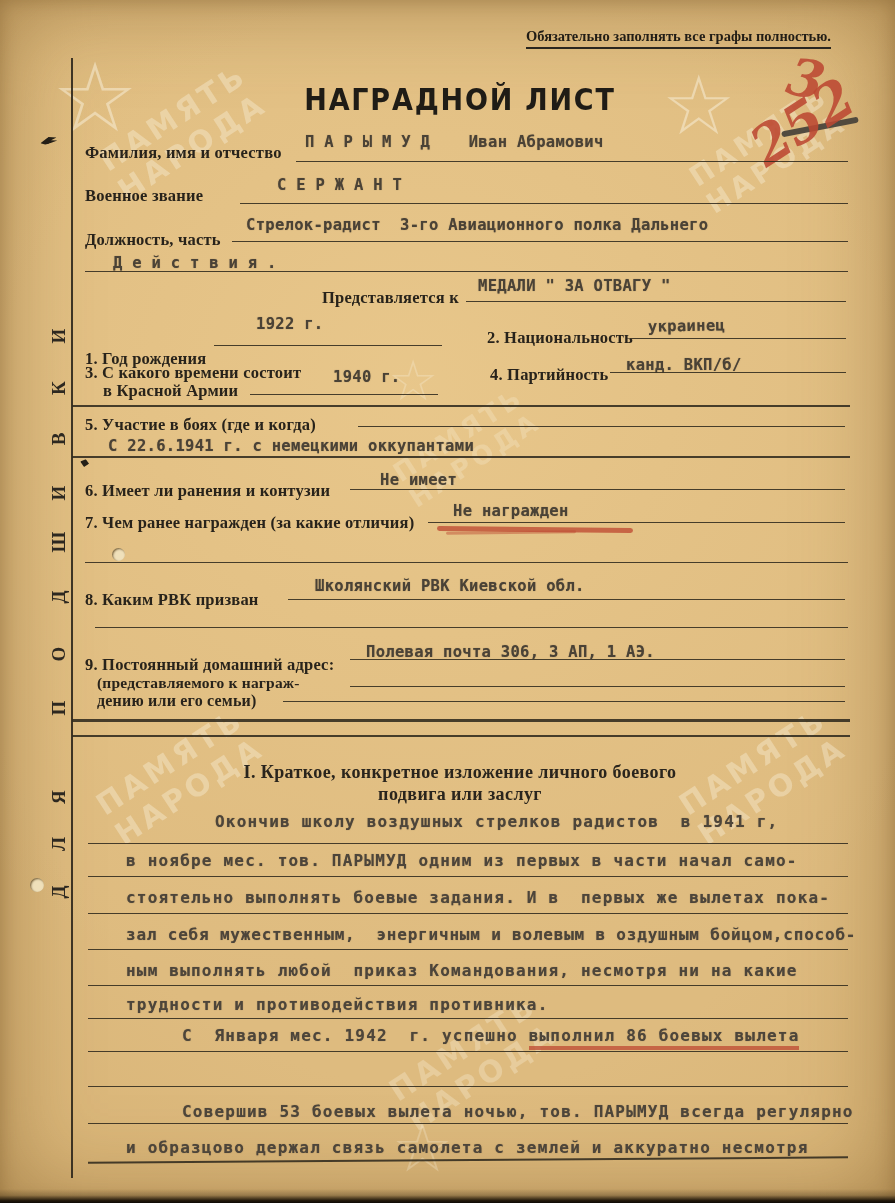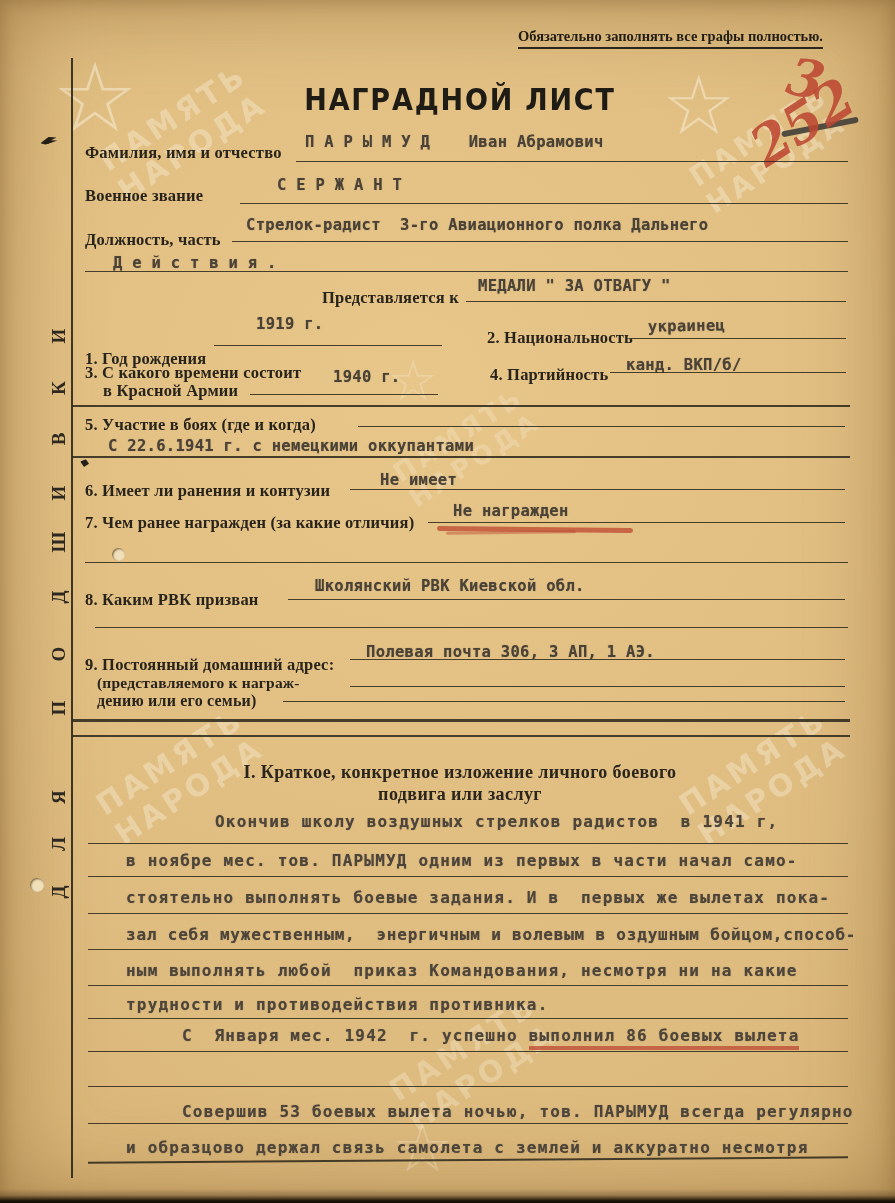--- a/index.html
+++ b/index.html
@@ -18,21 +18,21 @@
   .typed{position:absolute;font-family:"DejaVu Sans Mono","Liberation Mono",monospace;
     font-weight:bold;font-size:15.5px;color:#4a4236;white-space:pre;letter-spacing:.3px;
     text-shadow:0 0 1px rgba(74,66,54,.55);}
   .typed.para{font-size:16px;letter-spacing:1.2px;color:#4d453a;}
   .rule{position:absolute;height:0;border-bottom:1.6px solid rgba(48,42,30,.88);}
   .rule.thick{border-bottom-width:2.6px;}
   .title{position:absolute;font-family:"DejaVu Sans","Liberation Sans",sans-serif;
     font-weight:bold;font-size:30px;color:#1f1c16;letter-spacing:2px;transform:scaleX(.9);
     text-align:center;white-space:nowrap;}
   .notice{position:absolute;font-weight:bold;font-size:14.5px;color:#211d16;
-    border-bottom:2px solid #2a261f;padding-bottom:2px;white-space:nowrap;}
+    border-bottom:2px solid #2a261f;padding-bottom:2px;white-space:nowrap;margin-left:8px;}
   .heading{position:absolute;font-weight:bold;font-size:18px;color:#2a251d;
     text-align:center;letter-spacing:.4px;}
   .red-hand{position:absolute;font-style:italic;font-weight:bold;
     font-family:"DejaVu Serif","Liberation Serif",serif;color:rgba(188,72,50,.88);}
   .pencil{position:absolute;background:#45413a;border-radius:3px;opacity:.92;}
   .redline{position:absolute;background:rgba(191,77,52,.8);border-radius:3px;}
   .mark-red{border-bottom:4px solid rgba(191,77,52,.78);padding-bottom:1px;}
   .vline{position:absolute;left:71px;top:58px;width:2px;height:1120px;background:rgba(44,38,27,.9);}
   .mletter{position:absolute;left:48px;width:22px;font-weight:bold;font-size:19px;color:#2d2820;
     transform:rotate(-90deg);text-align:center;}
@@ -95,21 +95,21 @@
   <div class="typed" style="left:246px;top:216px;">Стрелок-радист  3-го Авиационного полка Дальнего</div>
   <div class="lbl" style="left:85px;top:230px;">Должность, часть</div>
   <div class="rule" style="left:232px;top:241px;width:616px;"></div>
   <div class="typed" style="left:113px;top:254px;">Д е й с т в и я .</div>
   <div class="rule" style="left:85px;top:271px;width:763px;"></div>
 
   <div class="typed" style="left:478px;top:277px;">МЕДАЛИ " ЗА ОТВАГУ "</div>
   <div class="lbl" style="left:322px;top:288px;">Представляется к</div>
   <div class="rule" style="left:466px;top:301px;width:380px;"></div>
 
-  <div class="typed" style="left:256px;top:315px;">1919 г.</div>
+  <div class="typed" style="left:256px;top:315px;">1922 г.</div>
   <div class="lbl" style="left:85px;top:330px;margin-top:19px;">1. Год рождения</div>
   <div class="rule" style="left:214px;top:345px;width:228px;"></div>
 
   <div class="typed" style="left:648px;top:317px;transform:rotate(-1deg);">украинец</div>
   <div class="lbl" style="left:487px;top:328px;">2. Национальность</div>
   <div class="rule" style="left:630px;top:338px;width:216px;"></div>
 
   <div class="lbl" style="left:85px;top:363px;">3. С какого времени состоит</div>
   <div class="lbl" style="left:103px;top:381px;">в Красной Армии</div>
   <div class="typed" style="left:333px;top:368px;">1940 г.</div>

